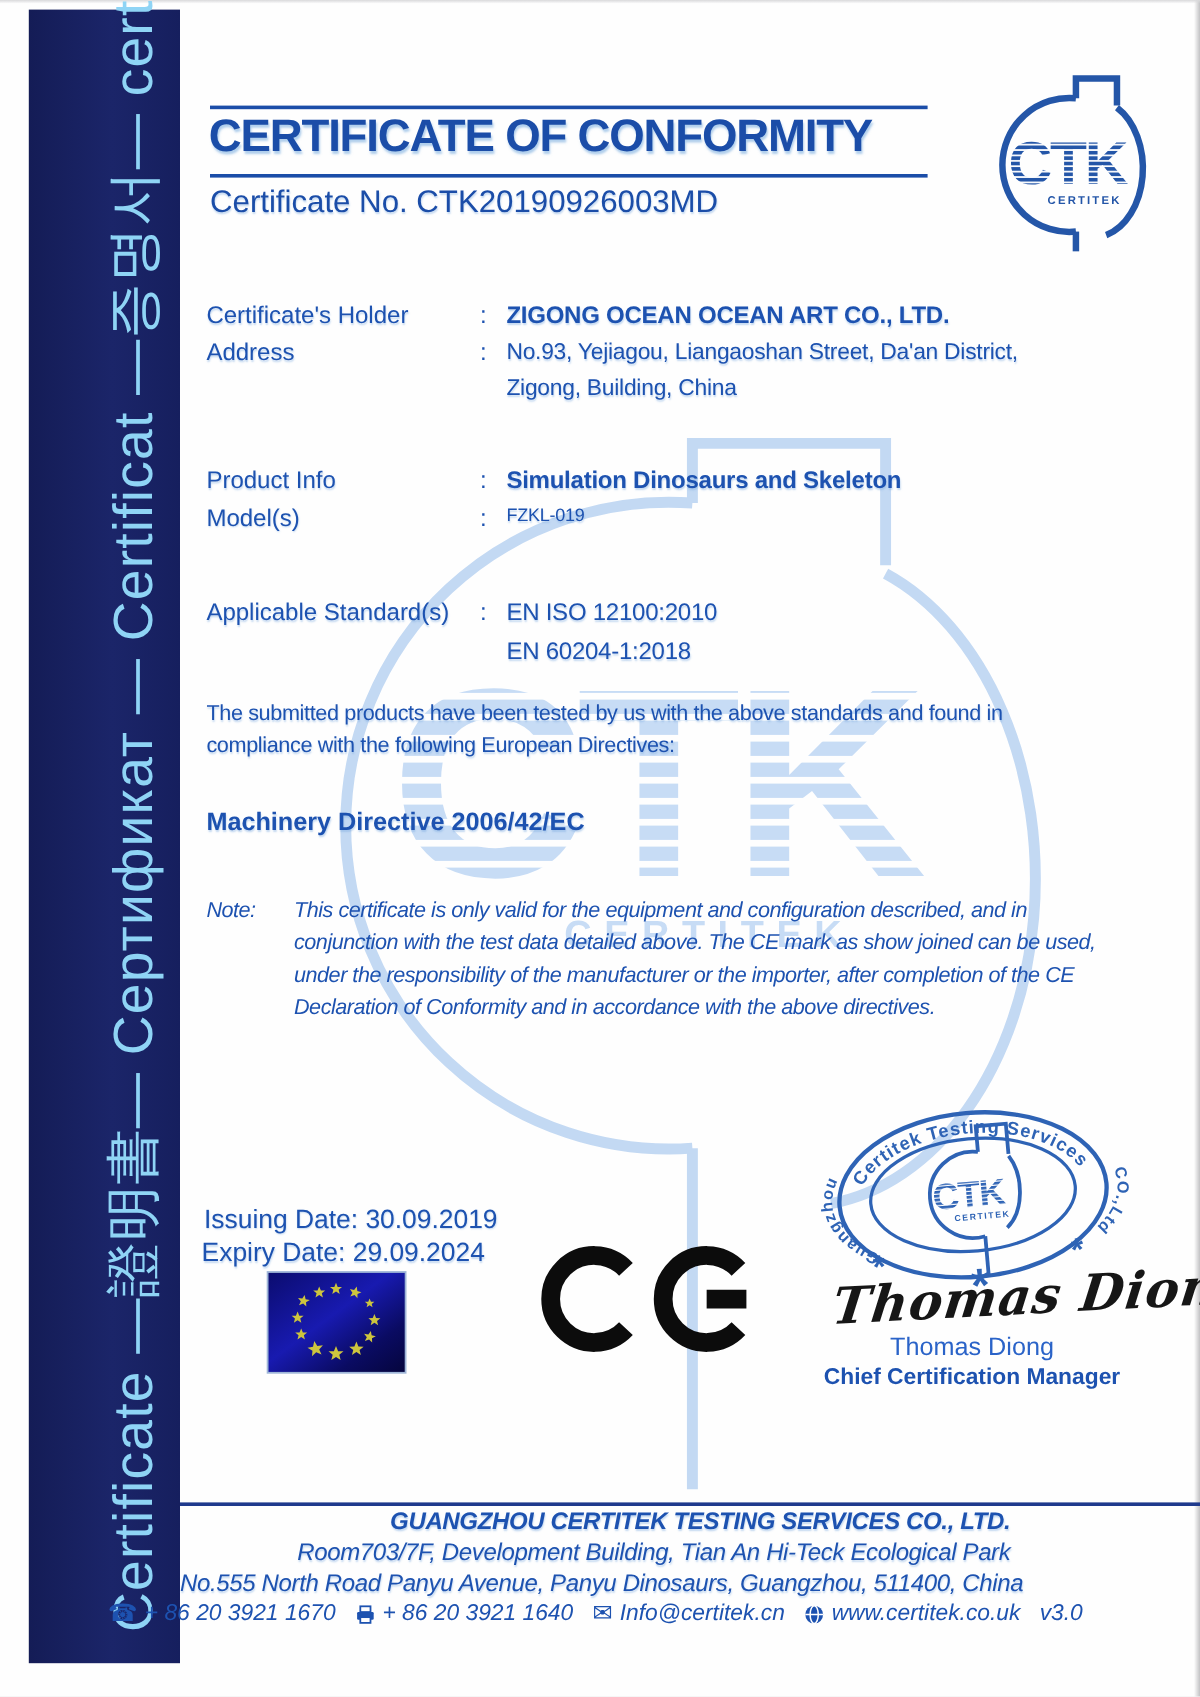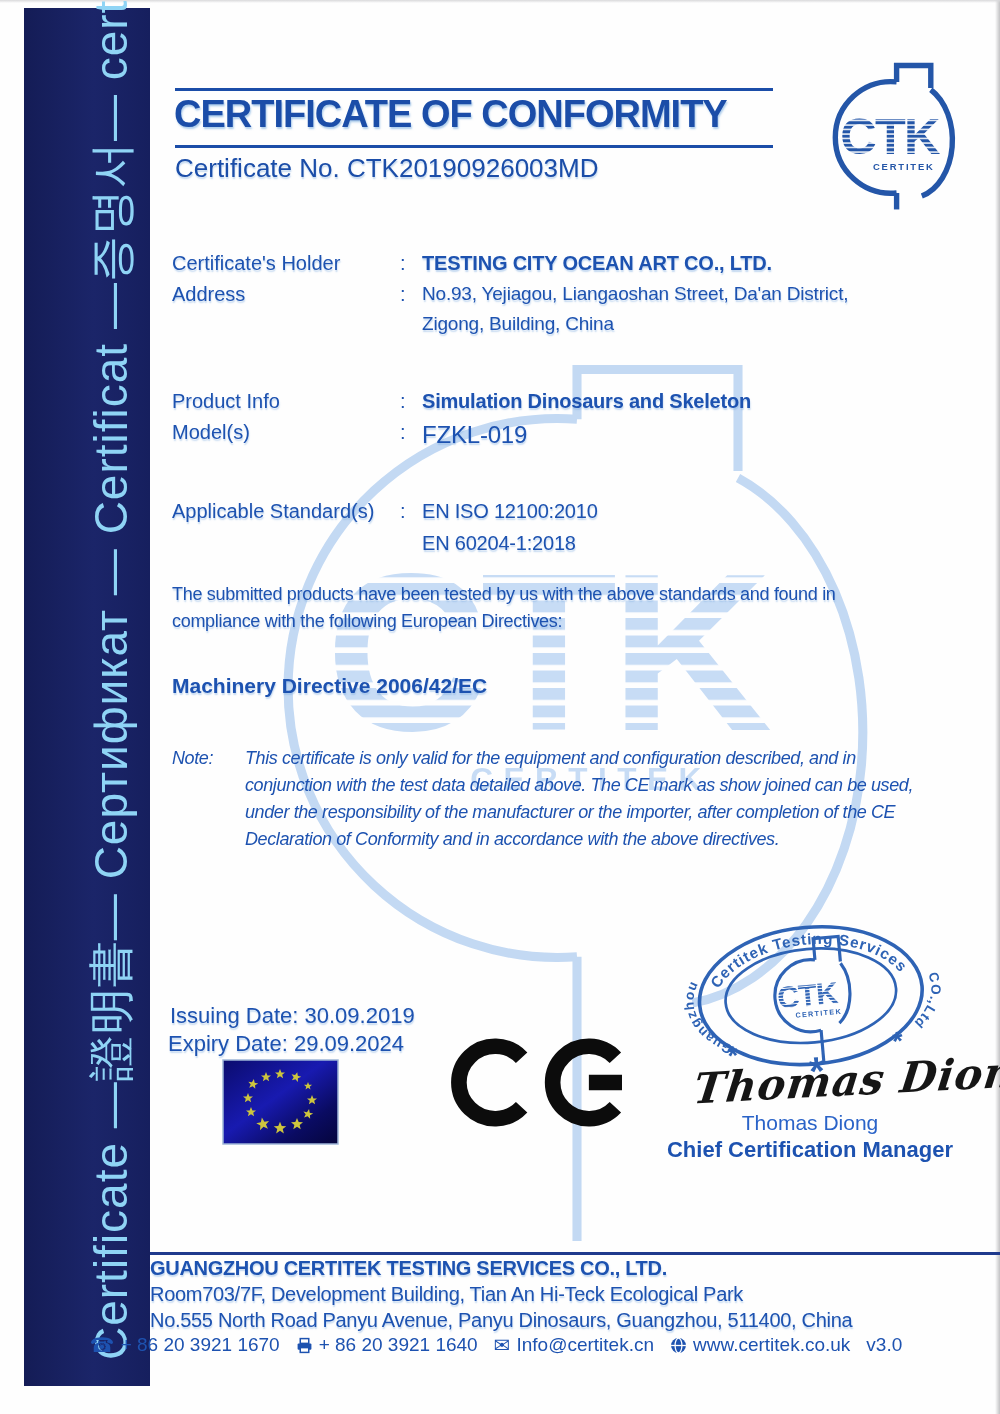--- a/index.html
+++ b/index.html
@@ -54,25 +54,25 @@
   .stamp-stroke{fill:none;stroke:#2e63b5;}
 
   
   .sig-script{position:absolute;left:694px;top:1058px;width:240px;
     font-family:"DejaVu Serif","Liberation Serif",serif;
     font-style:italic;font-weight:bold;font-size:42px;color:#161616;
     transform:rotate(-3deg) skewX(-10deg);white-space:nowrap;letter-spacing:1px;}
   .sig-name{position:absolute;left:700px;top:1111px;width:220px;text-align:center;
     font-size:21px;color:#2a63c8;}
   .sig-title{position:absolute;left:662px;top:1137px;width:296px;text-align:center;
-    font-size:22px;font-weight:bold;color:#1d52b0;}
+    font-size:19px;font-weight:bold;color:#1d52b0;}
 
   
   .footer-rule{position:absolute;left:150px;top:1252px;width:850px;height:3px;background:#1f3a8d;}
-  .footer-line{position:absolute;left:150px;width:692px;text-align:left;white-space:nowrap;}
+  .footer-line{position:absolute;left:150px;width:692px;text-align:right;white-space:nowrap;font-style:italic;}
   .f1{top:1257px;font-size:20px;font-weight:bold;letter-spacing:-0.3px;}
   .f2{top:1283px;font-size:20px;letter-spacing:-0.3px;}
   .f3{top:1309px;font-size:20px;letter-spacing:-0.3px;}
   .f4{top:1334px;font-size:19px;display:flex;justify-content:center;align-items:center;gap:16px;}
   .contact-item{display:inline-flex;align-items:center;gap:6px;}
   .uni-icon{font-size:20px;line-height:1;}
 </style>
 </head>
 <body>
 
@@ -113,34 +113,34 @@
     <path class="logo-stroke" d="M84,26.3 A62,62 0 1 0 84,149.7"></path>
     <path class="logo-stroke" d="M84,26.3 V8 H122 V33"></path>
     <path class="logo-stroke" d="M122,35 A46,64 0 0 1 112,153"></path>
     <path class="logo-stroke" d="M84,149.7 V168"></path>
     <text x="76" y="106" text-anchor="middle" font-size="56" font-weight="bold" letter-spacing="-2" fill="url(#stripes-dark)">CTK</text>
     <text x="92" y="124" text-anchor="middle" font-size="10.5" font-weight="bold" letter-spacing="2" fill="#2456a8">CERTITEK</text>
   </svg>
 
   <div class="lbl shadowed" style="top:252px;">Certificate's Holder</div>
   <div class="colon" style="top:252px;">:</div>
-  <div class="val b shadowed" style="top:252px;font-size:20px;">TESTING CITY OCEAN ART CO., LTD.</div>
+  <div class="val b shadowed" style="top:252px;font-size:20px;">ZIGONG OCEAN OCEAN ART CO., LTD.</div>
 
   <div class="lbl shadowed" style="top:283px;">Address</div>
   <div class="colon" style="top:283px;">:</div>
   <div class="val shadowed" style="top:283px;">No.93, Yejiagou, Liangaoshan Street, Da'an District,</div>
   <div class="val shadowed" style="top:313px;">Zigong, Building, China</div>
 
   <div class="lbl shadowed" style="top:390px;">Product Info</div>
   <div class="colon" style="top:390px;">:</div>
   <div class="val b shadowed" style="top:390px;font-size:20px;">Simulation Dinosaurs and Skeleton</div>
 
   <div class="lbl shadowed" style="top:421px;">Model(s)</div>
   <div class="colon" style="top:421px;">:</div>
-  <div class="val shadowed" style="top:421px;font-size:24px;">FZKL-019</div>
+  <div class="val shadowed" style="top:421px;font-size:15px;">FZKL-019</div>
 
   <div class="lbl shadowed" style="top:500px;">Applicable Standard(s)</div>
   <div class="colon" style="top:500px;">:</div>
   <div class="val shadowed" style="top:500px;font-size:20px;">EN ISO 12100:2010</div>
   <div class="val shadowed" style="top:532px;font-size:20px;">EN 60204-1:2018</div>
 
   <div class="para shadowed" style="top:584px;">The submitted products have been tested by us with the above standards and found in</div>
   <div class="para shadowed" style="top:611px;">compliance with the following European Directives:</div>
 
   <div class="directive shadowed">Machinery Directive 2006/42/EC</div>

